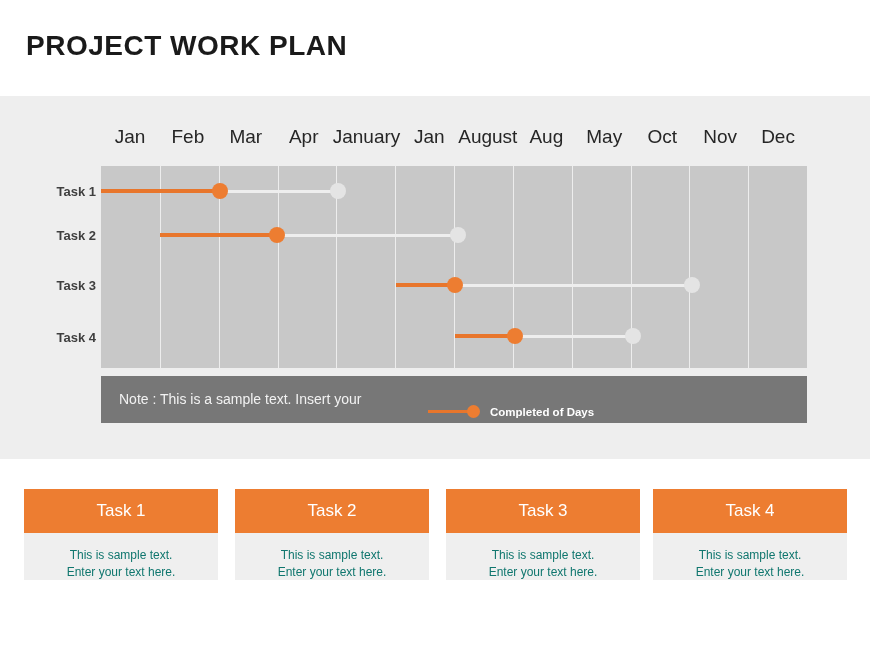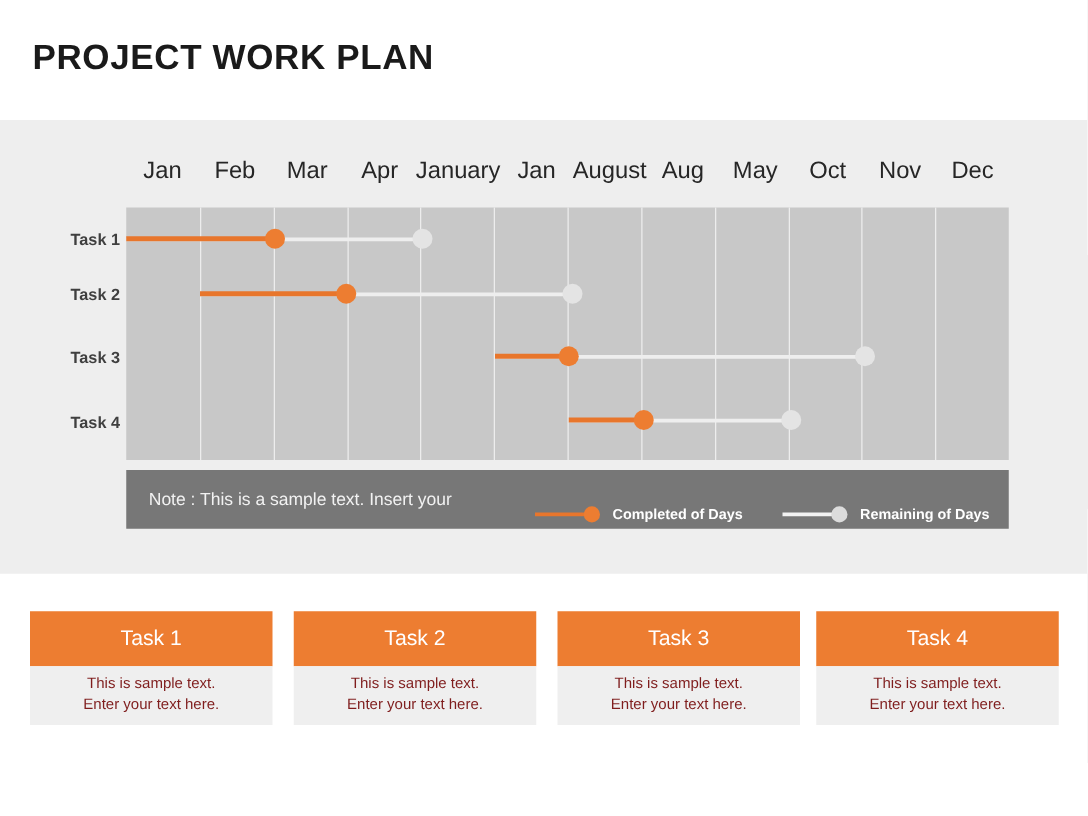--- a/index.html
+++ b/index.html
@@ -181,25 +181,25 @@
     height: 44px;
     background: #ed7d31;
     color: #ffffff;
     font-size: 17px;
     text-align: center;
     line-height: 44px;
   }
   .card-body {
     height: 47px;
     background: #efefef;
-    color: #7f1d1d;
+    color: #0f766e;
     font-size: 12px;
     text-align: center;
     line-height: 17px;
-    padding-top: 5px;
+    padding-top: 14px;
     box-sizing: border-box;
   }
   .card-body-line { display: block; }
 </style>
 </head>
 <body>
 
 <div id="page-title">PROJECT WORK PLAN</div>
 
 <div id="chart-panel"></div>
@@ -265,25 +265,20 @@
 
 <div id="note-bar">
   <div id="note-text">Note : This is a sample text. Insert  your</div>
 
   <div class="legend-item" id="legend-completed">
     <span class="legend-line legend-line-orange"></span>
     <span class="legend-dot legend-dot-orange"></span>
     <span class="legend-text">Completed of Days</span>
   </div>
 
-  <div class="legend-item" id="legend-remaining">
-    <span class="legend-line legend-line-white"></span>
-    <span class="legend-dot legend-dot-white"></span>
-    <span class="legend-text">Remaining of Days</span>
-  </div>
 </div>
 
 <div id="cards">
   <div class="card" style="left:24px">
     <div class="card-header">Task 1</div>
     <div class="card-body">
       <span class="card-body-line">This is sample text.</span>
       <span class="card-body-line">Enter your text here.</span>
     </div>
   </div>

